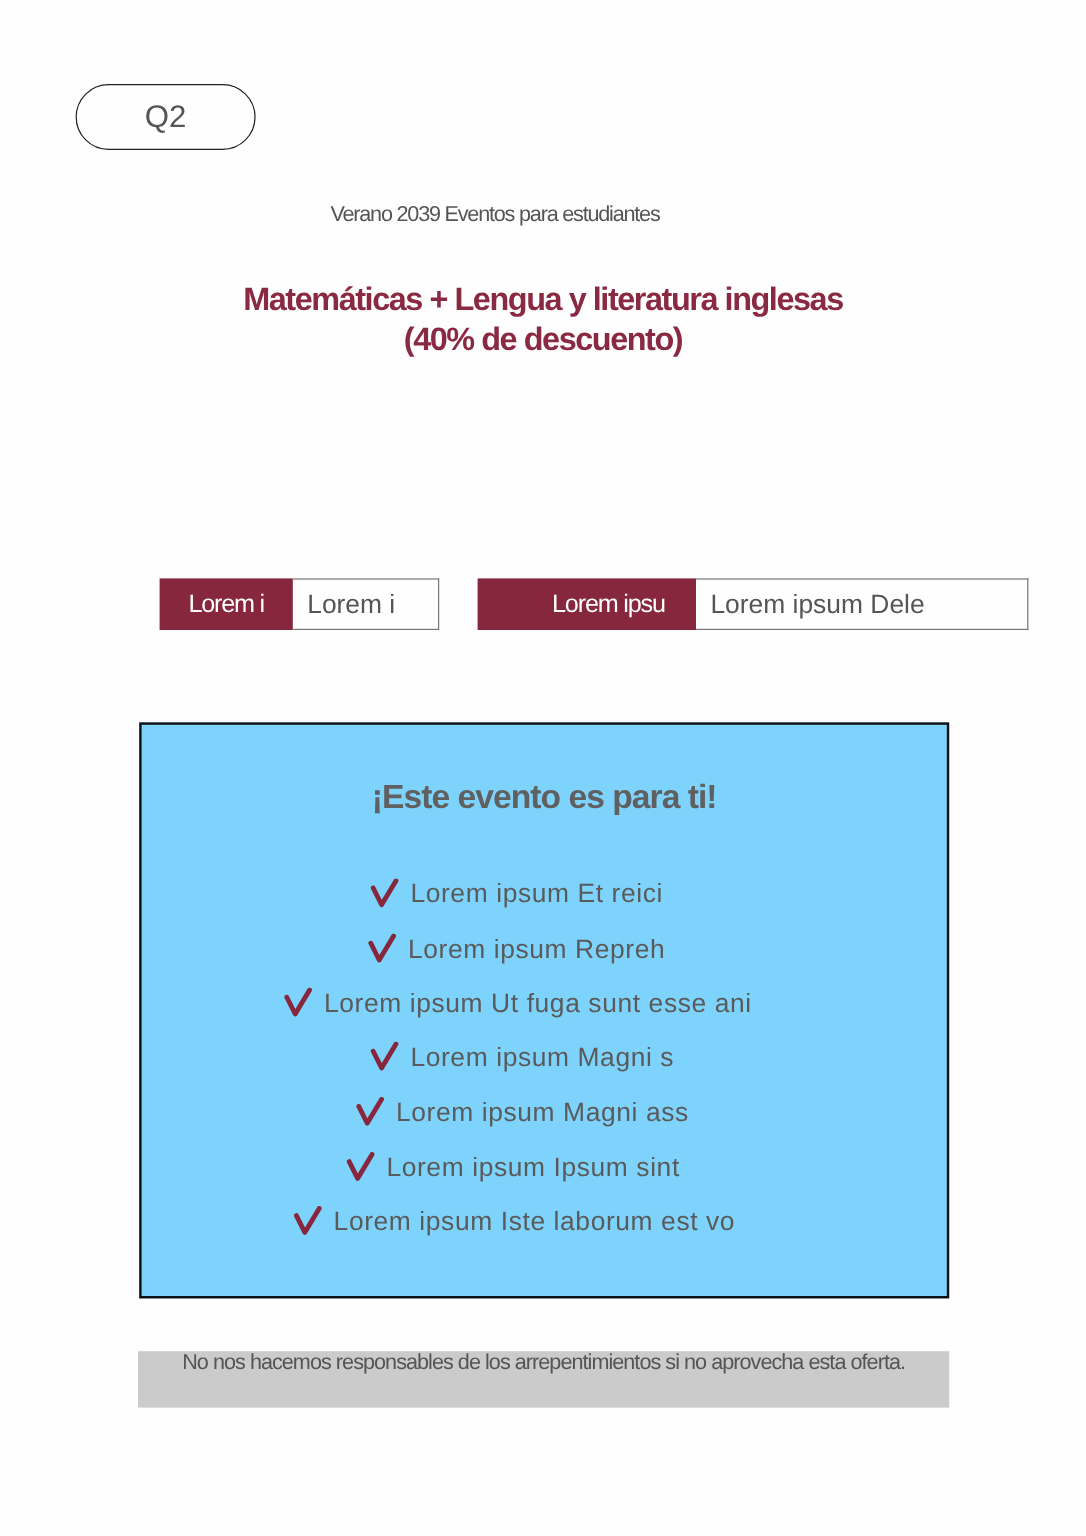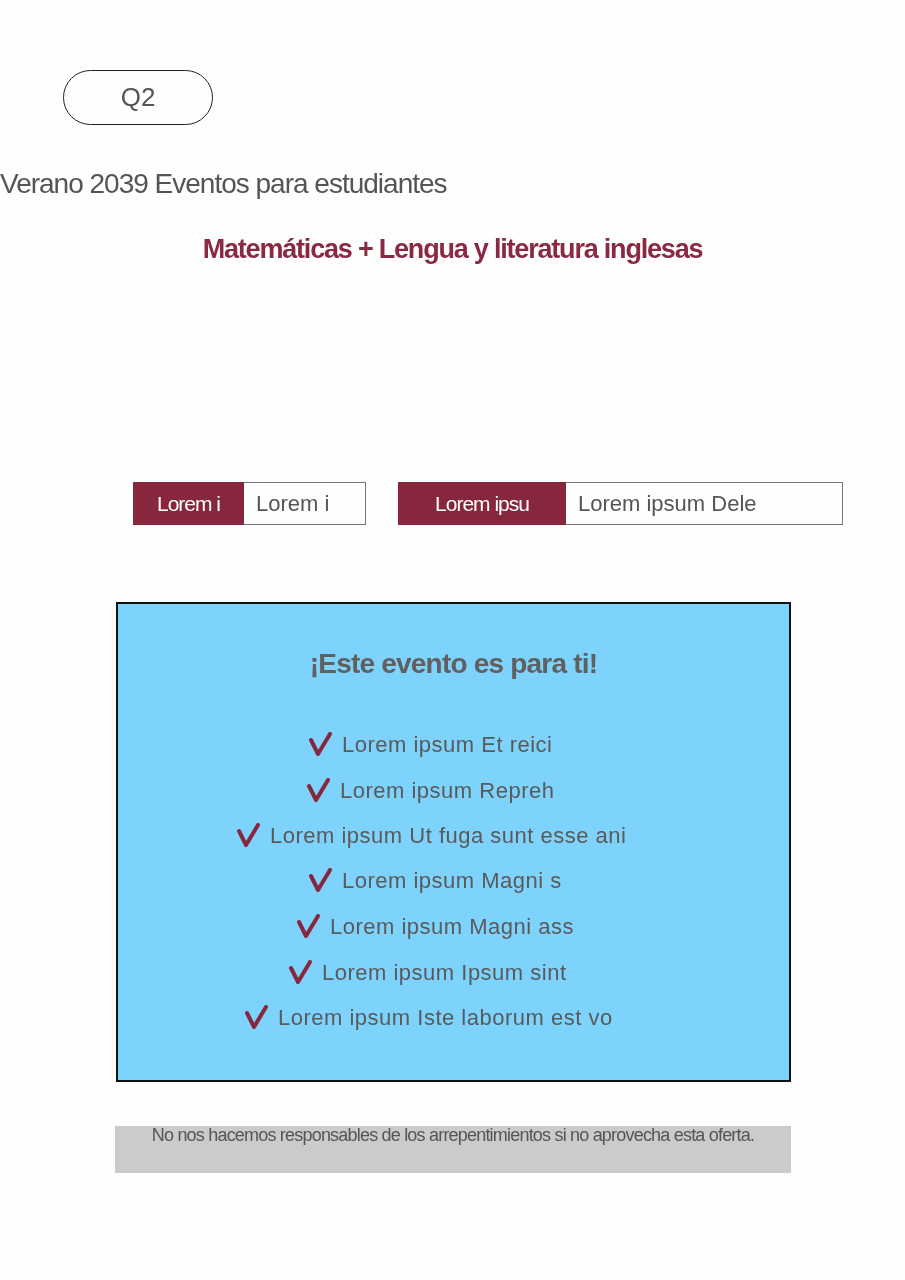--- a/index.html
+++ b/index.html
@@ -1,45 +1,46 @@
 <!DOCTYPE html>
 <html><head>
 <meta charset="utf-8">
 <style>
   html, body { margin:0; padding:0; }
   body { width:905px; height:1280px; background:#fefefe; position:relative; overflow:hidden; font-family:"Liberation Sans", sans-serif; }
   .q-pill { position:absolute; left:63px; top:70px; width:150px; height:55px; border:1.5px solid #222; border-radius:28px; box-sizing:border-box; display:flex; align-items:center; justify-content:center; font-size:26px; color:#555; }
-  .subtitle { position:absolute; left:0; width:825px; top:168px; text-align:left; font-size:28px; color:#555; letter-spacing:-1px; }
+  .subtitle { position:absolute; left:0; width:825px; top:168px; text-align:center; font-size:18px; color:#555; letter-spacing:-1px; }
   .title { position:absolute; left:0; width:905px; top:232px; text-align:center; font-size:27px; font-weight:bold; color:#8a2a42; line-height:34px; letter-spacing:-1.2px; }
   .tag { position:absolute; top:482px; height:43px; display:flex; box-sizing:border-box; }
   .tag .lbl { background:#86273e; color:#fff; font-size:21px; display:flex; align-items:center; justify-content:center; letter-spacing:-1px; }
   .tag .val { border:1.5px solid #777; border-left:none; color:#555; font-size:22px; display:flex; align-items:center; padding-left:12px; box-sizing:border-box; }
   .tag1 { left:133px; }
   .tag1 .lbl { width:111px; }
   .tag1 .val { width:122px; }
   .tag2 { left:398px; }
-  .tag2 .lbl { width:168px; }
+  .tag2 .lbl { width:146px;padding-left:36px; }
   .tag2 .val { width:277px; }
   .box { position:absolute; left:116px; top:602px; width:675px; height:480px; border:2.5px solid #111; box-sizing:border-box; background:#7dd3fc; }
   .box-title { position:absolute; left:0; width:100%; top:44px; text-align:center; font-size:28px; font-weight:bold; color:#606060; letter-spacing:-0.8px; }
   .item { position:absolute; font-size:22px; color:#5a5a5a; display:flex; align-items:flex-end; letter-spacing:0.5px; }
   .check { width:26px; height:26px; margin-right:8px; }
   .disclaimer { position:absolute; left:115px; top:1126px; width:676px; height:47px; background:#cbcbcb; color:#555; font-size:18px; display:flex; align-items:center; justify-content:center; letter-spacing:-0.8px; padding-bottom:28px; box-sizing:border-box; }
 </style>
 </head>
 <body>
 
 <div class="q-pill">
   <span>Q2</span>
 </div>
 
 <div class="subtitle">Verano 2039 Eventos para estudiantes</div>
 
 <div class="title">
   <div>Matemáticas + Lengua y literatura inglesas</div>
+  <div>(40% de descuento)</div>
 </div>
 
 <div class="tag tag1">
   <div class="lbl">Lorem i</div>
   <div class="val">Lorem i</div>
 </div>
 
 <div class="tag tag2">
   <div class="lbl">Lorem ipsu</div>
   <div class="val">Lorem ipsum Dele</div>

